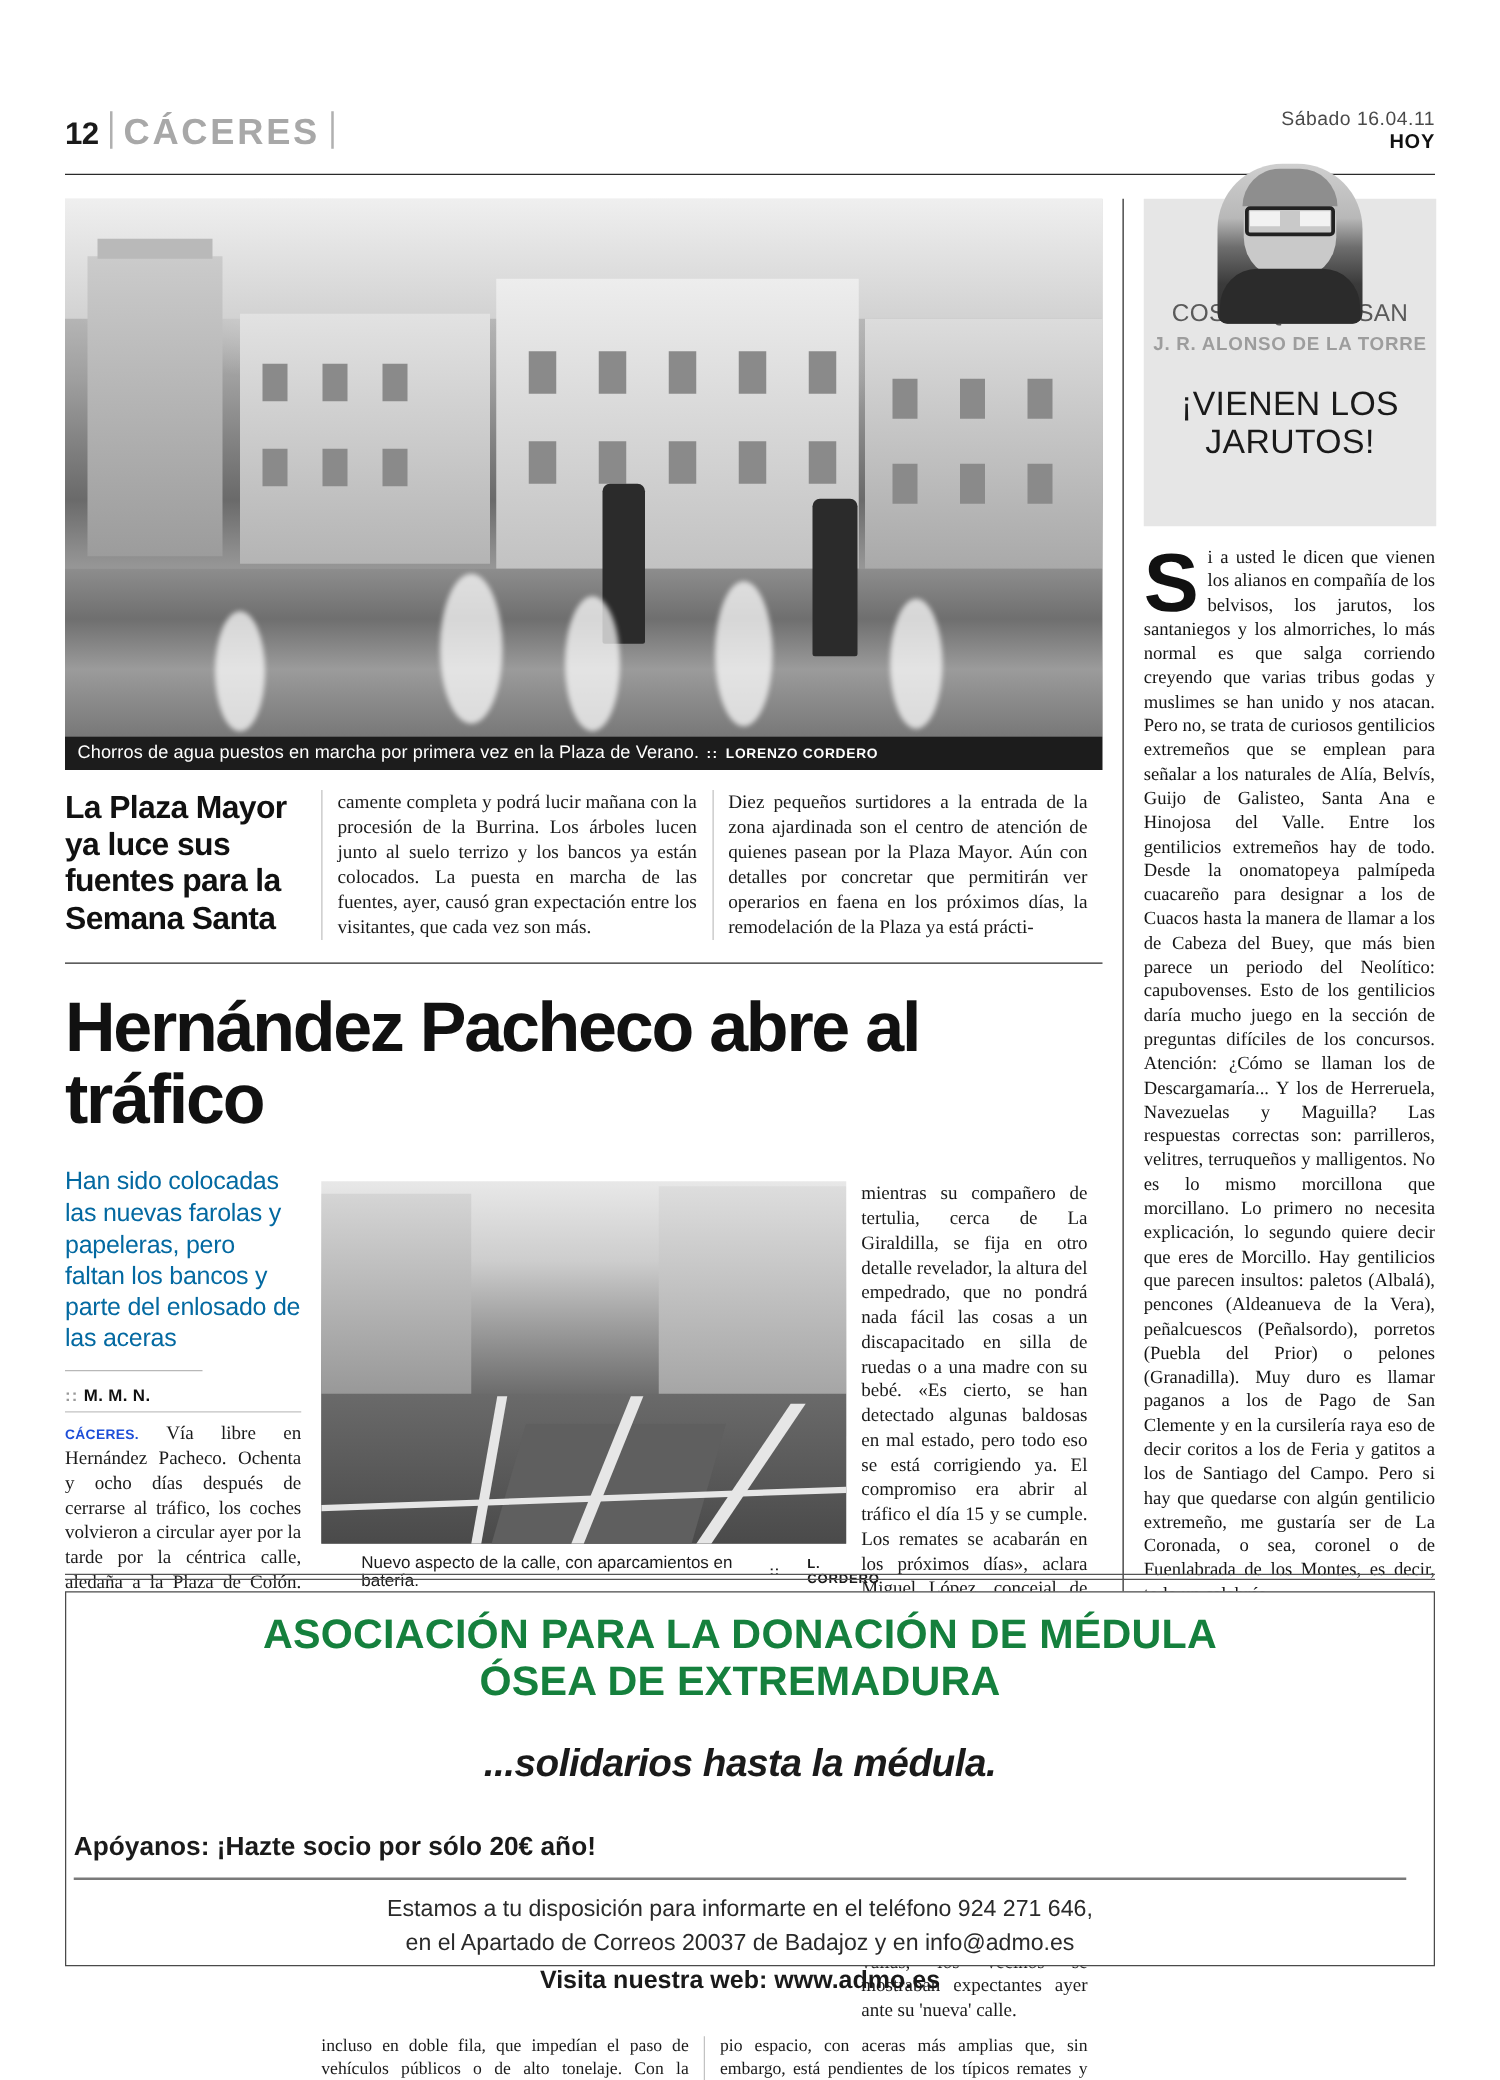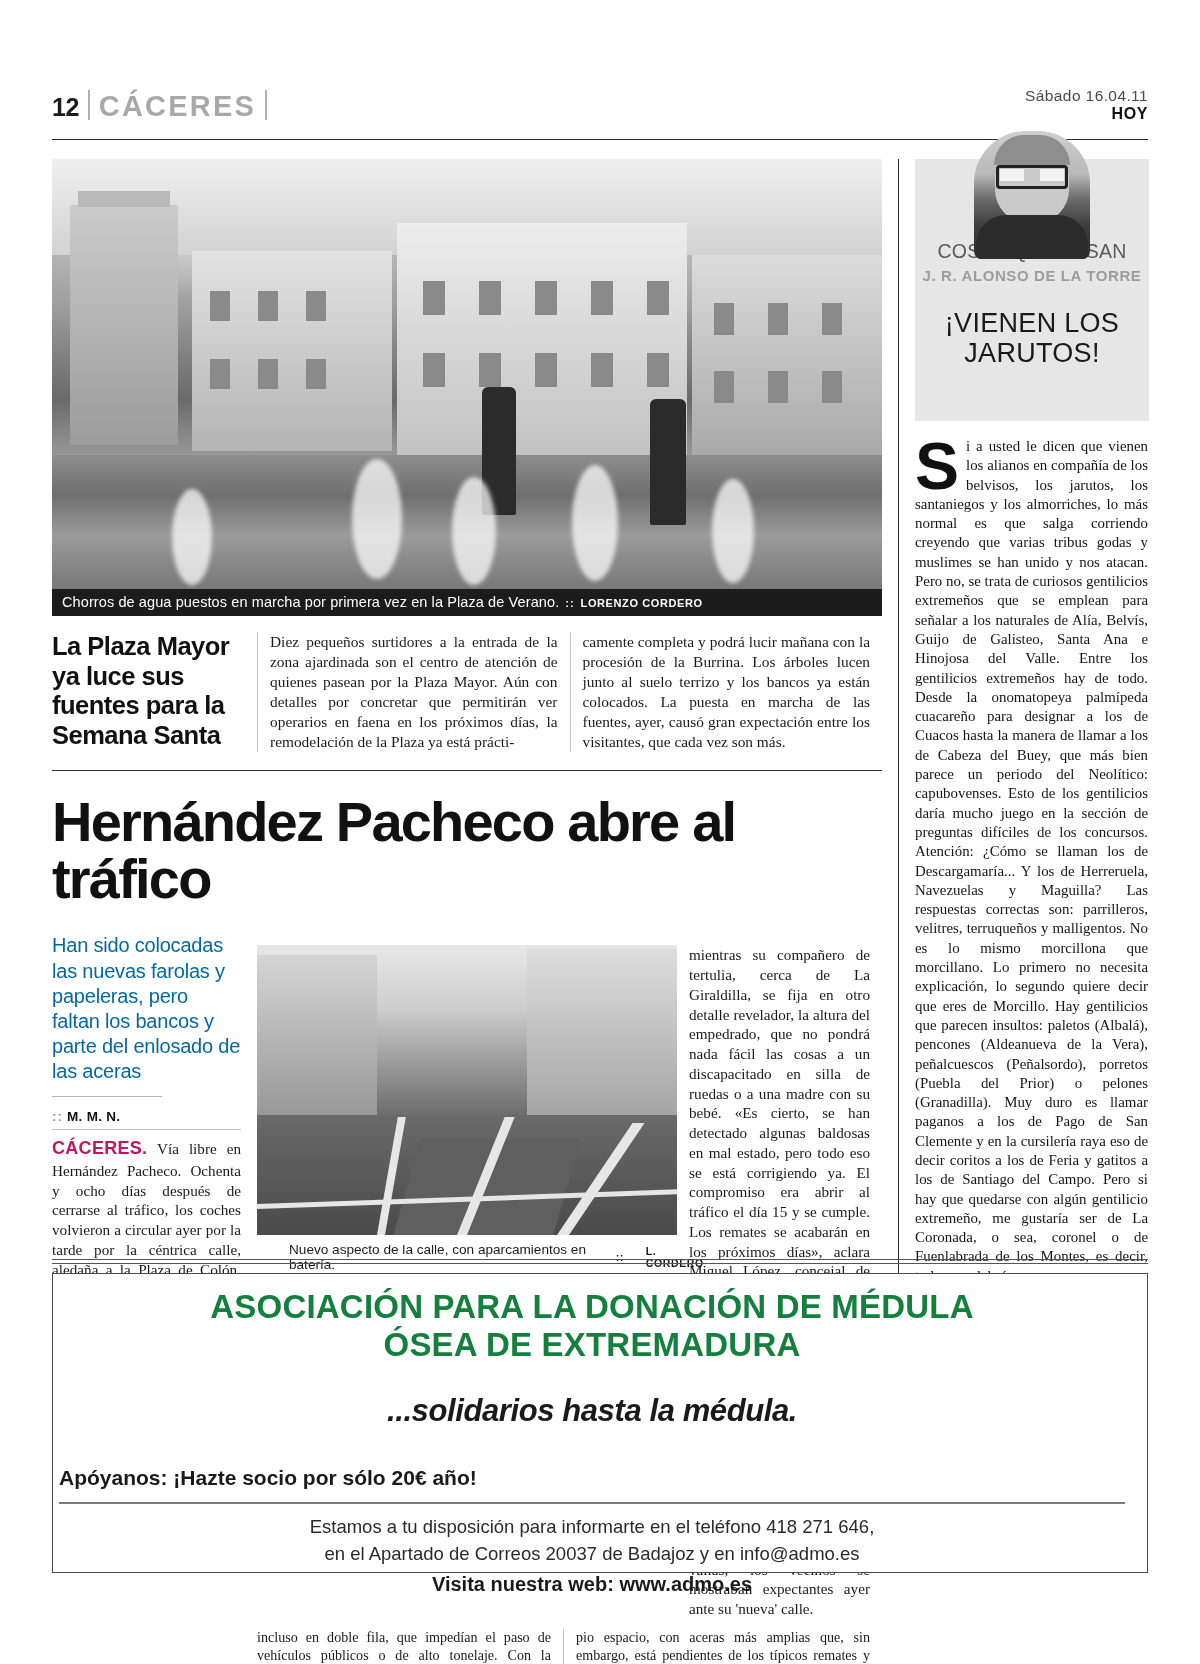--- a/index.html
+++ b/index.html
@@ -112,21 +112,21 @@
     font-family:"Liberation Sans",sans-serif;
     font-size:13.5px;font-weight:bold;color:#111;letter-spacing:.3px;
     padding-bottom:5px;
   }
   .a2-byline .dots{color:#9a9a9a;letter-spacing:1px;margin-right:4px;}
   .a2-bylinerule{width:100%;height:1px;background:#c2c2c2;margin-bottom:7px;}
   .a2-body{font-size:15.2px;line-height:1.30;text-align:justify;}
   .a2-body p{margin:0;text-indent:0;}
   .a2-body p + p{text-indent:12px;margin-top:2px;}
   .dateline{font-family:"Liberation Sans",sans-serif;font-weight:bold;
-    font-size:18px;color:#be185d;letter-spacing:.3px;}
+    font-size:11px;color:#1d4ed8;letter-spacing:.3px;}
   .photo2{
     width:420px;height:290px;margin-left:0;
     background:
       linear-gradient(180deg,#e8e8e8 0%,#cdcdcd 22%,#9d9d9d 40%,#6e6e6e 58%,#5a5a5a 74%,#737373 100%);
     position:relative;overflow:hidden;
   }
   .p2-bldgL{position:absolute;left:0;top:10px;width:120px;height:190px;
     background:linear-gradient(180deg,#d5d5d5,#8d8d8d);}
   .p2-bldgR{position:absolute;right:0;top:4px;width:150px;height:200px;
     background:linear-gradient(180deg,#dddddd,#9a9a9a);}
@@ -296,22 +296,22 @@
 
     <div class="cap-bar">
       <span>Chorros de agua puestos en marcha por primera vez en la Plaza de Verano.</span>
       <span class="cap-colon">::</span>
       <span class="cap-credit">LORENZO CORDERO</span>
     </div>
 
     <div class="art1">
       <div class="a1-title">La Plaza Mayor ya luce sus fuentes para la Semana Santa</div>
       <div class="a1-cols">
+        <div class="a1-col">camente completa y podrá lucir mañana con la procesión de la Burrina. Los árboles lucen junto al suelo terrizo y los bancos ya están colocados. La puesta en marcha de las fuentes, ayer, causó gran expectación entre los visitantes, que cada vez son más.</div>
         <div class="a1-col">Diez pequeños surtidores a la entrada de la zona ajardinada son el centro de atención de quienes pasean por la Plaza Mayor. Aún con detalles por concretar que permitirán ver operarios en faena en los próximos días, la remodelación de la Plaza ya está prácti-</div>
-        <div class="a1-col">camente completa y podrá lucir mañana con la procesión de la Burrina. Los árboles lucen junto al suelo terrizo y los bancos ya están colocados. La puesta en marcha de las fuentes, ayer, causó gran expectación entre los visitantes, que cada vez son más.</div>
       </div>
     </div>
 
     <div class="hr-mid"></div>
 
     <div class="bighead">Hernández Pacheco abre al tráfico</div>
 
     <div class="art2">
 
       <div class="a2-left">
@@ -382,19 +382,19 @@
     <div></div>
       <div></div>
   </div>
   <div class="ad">
     <div class="ad-main">
       <div class="ad-h1">ASOCIACIÓN PARA LA DONACIÓN DE MÉDULA</div>
       <div class="ad-h1">ÓSEA DE EXTREMADURA</div>
       <div class="ad-slogan">...solidarios hasta la médula.</div>
       <div class="ad-support">Apóyanos: ¡Hazte socio por sólo 20€ año!</div>
       <div class="ad-rule"></div>
-      <div class="ad-contact">Estamos a tu disposición para informarte en el teléfono 418 271 646,</div>
+      <div class="ad-contact">Estamos a tu disposición para informarte en el teléfono 924 271 646,</div>
       <div class="ad-contact">en el Apartado de Correos 20037 de Badajoz y en info@admo.es</div>
       <div class="ad-web">Visita nuestra web: www.admo.es</div>
     </div>
   </div>
 
 </div>
 
 </body></html>

